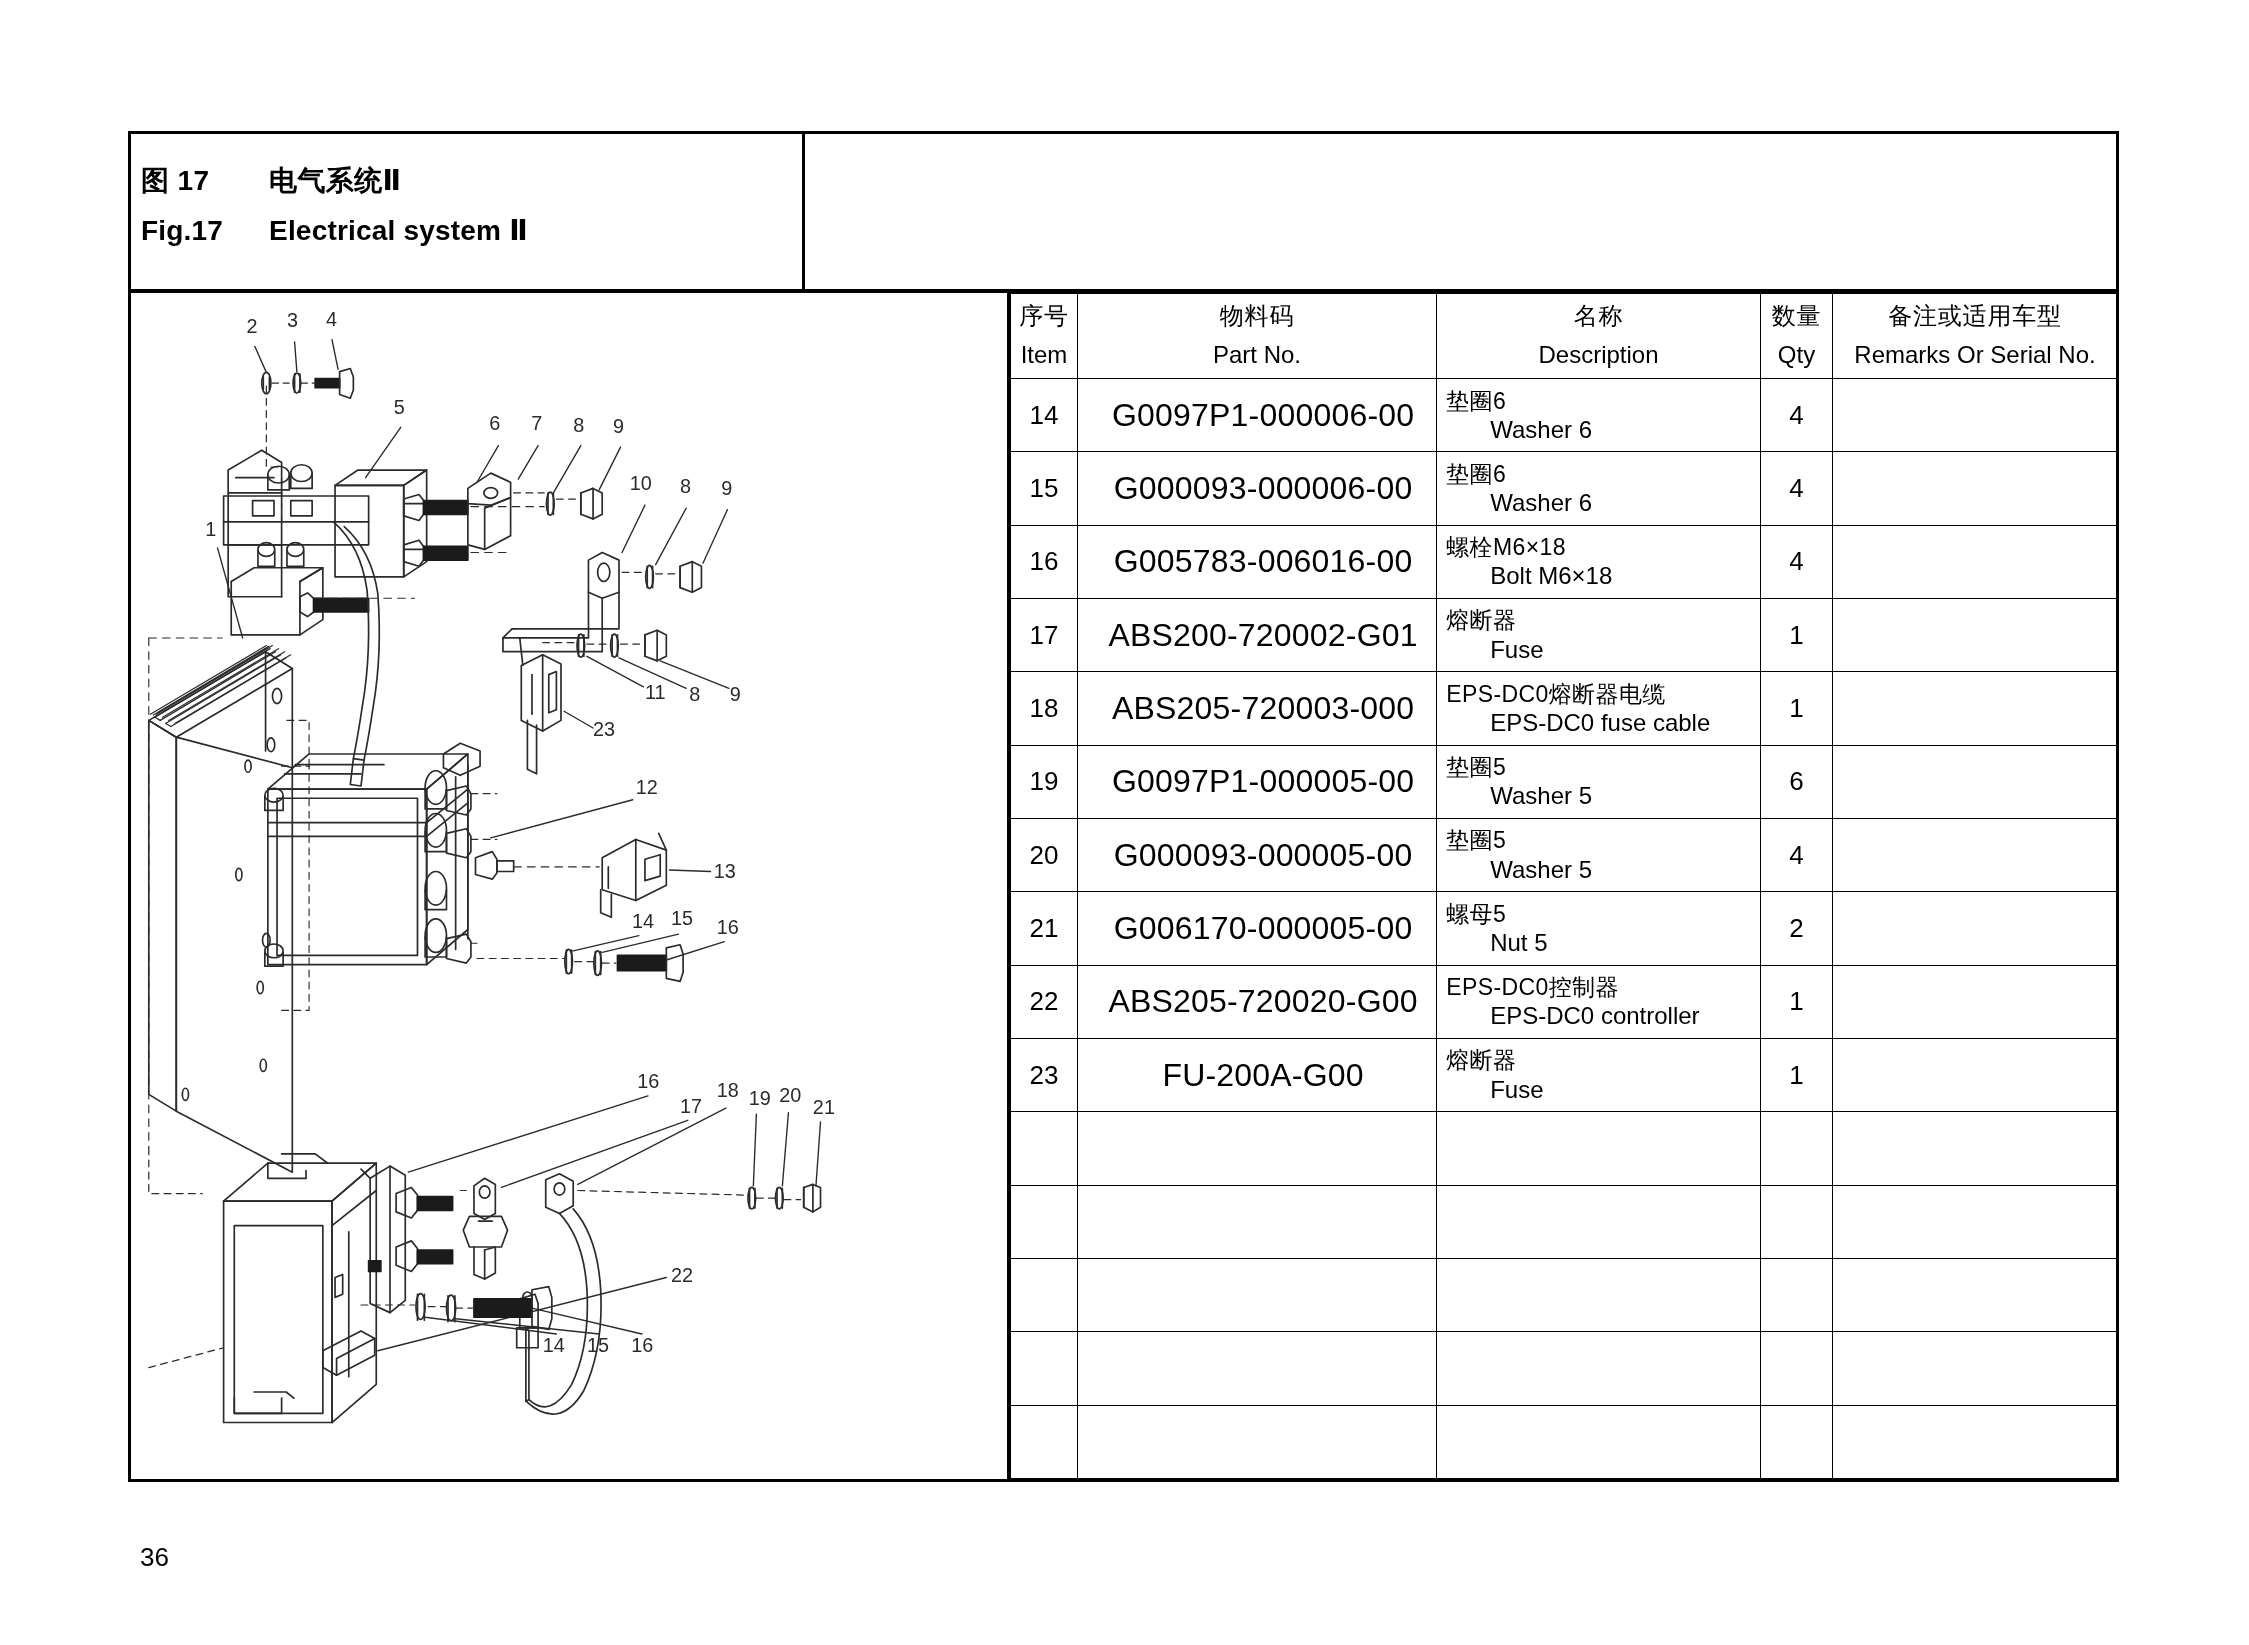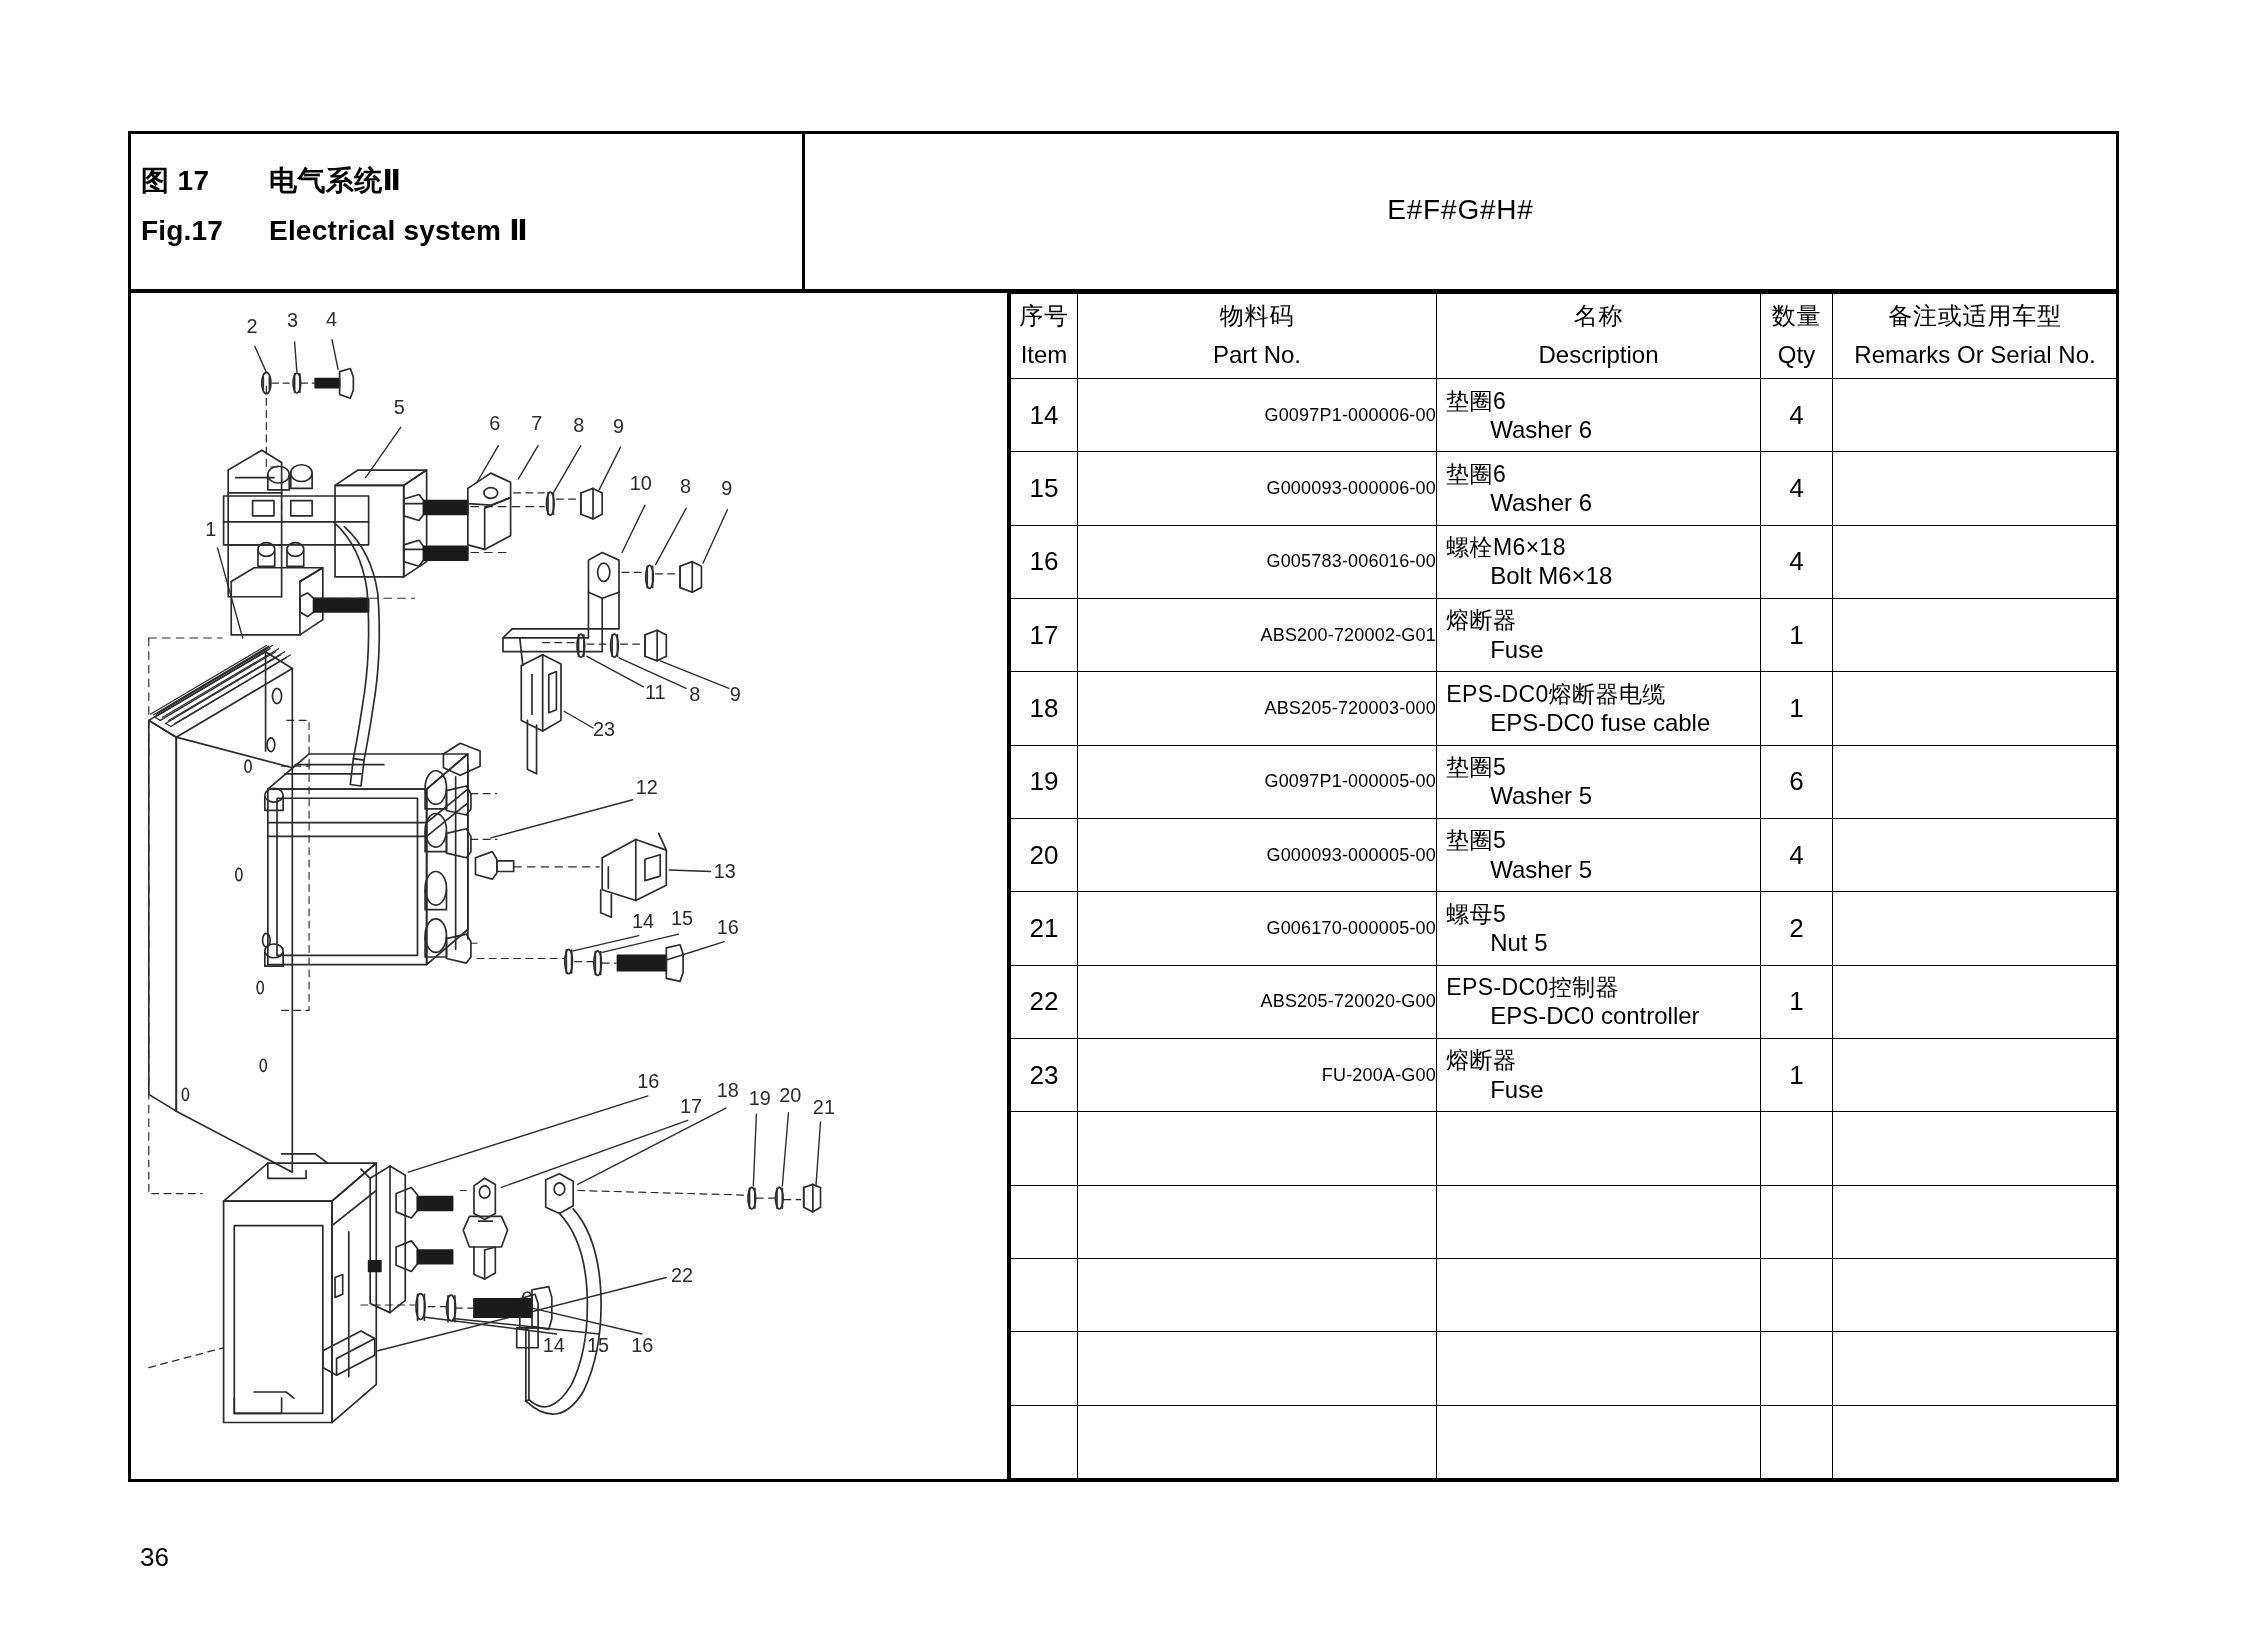--- a/index.html
+++ b/index.html
@@ -58,21 +58,21 @@
   #parts td,#parts th{
     border:1.5px solid #000;
     padding:0;
     vertical-align:middle;
     font-weight:normal;
   }
   #parts thead th{height:84px;text-align:center;}
   .hdr-cn{font-size:24px;line-height:1.12;letter-spacing:0.8px;display:block;}
   .hdr-en{font-size:24px;line-height:1.12;display:block;margin-top:12px;}
   .r-item{text-align:center;font-size:26px;}
-  .r-part{text-align:right;font-size:18px;padding-left:12.2px !important;letter-spacing:0.2px;}
+  .r-part{text-align:center;font-size:32px;padding-left:12.2px !important;letter-spacing:0.2px;}
   .r-desc{text-align:left;font-size:0;padding-left:9.2px !important;}
   .d-cn{font-size:23px;line-height:1.22;display:block;letter-spacing:0.4px;}
   .d-en{font-size:24px;line-height:1.22;display:block;margin-left:44px;}
   .r-qty{text-align:center;font-size:26px;}
   .r-rem{}
   #parts tbody tr{height:64px;}
 
   
   #pageno{position:absolute;left:140px;top:1542px;font-size:26px;}
 
@@ -93,21 +93,20 @@
   <div id="title-rule"></div>
   <div id="title-div"></div>
   <div id="table-div"></div>
 
   <div class="tb-line" id="tb-cn">
     <span class="tb-num"><span>图</span>&nbsp;<span>17</span></span><span>电气系统Ⅱ</span>
   </div>
   <div class="tb-line" id="tb-en">
     <span class="tb-num">Fig.17</span><span>Electrical system Ⅱ</span>
   </div>
-  <div id="model-code">E#F#G#H#</div>
 
   <div id="drawing">
     <svg viewBox="0 0 1145 1554" preserveAspectRatio="none">
       <g fill="none" stroke="#2b2b2b" stroke-width="2.2" stroke-linejoin="round" stroke-linecap="round">
 
         <g>
           <path d="M22 560 L22 1050 L58 1072 L58 582 Z"></path>
           <path d="M58 582 L58 1072 L210 1152 L210 622 Z"></path>
           <path d="M22 560 L175 470 L210 492 L58 582 Z"></path>
           <path d="M210 492 L210 622"></path>

